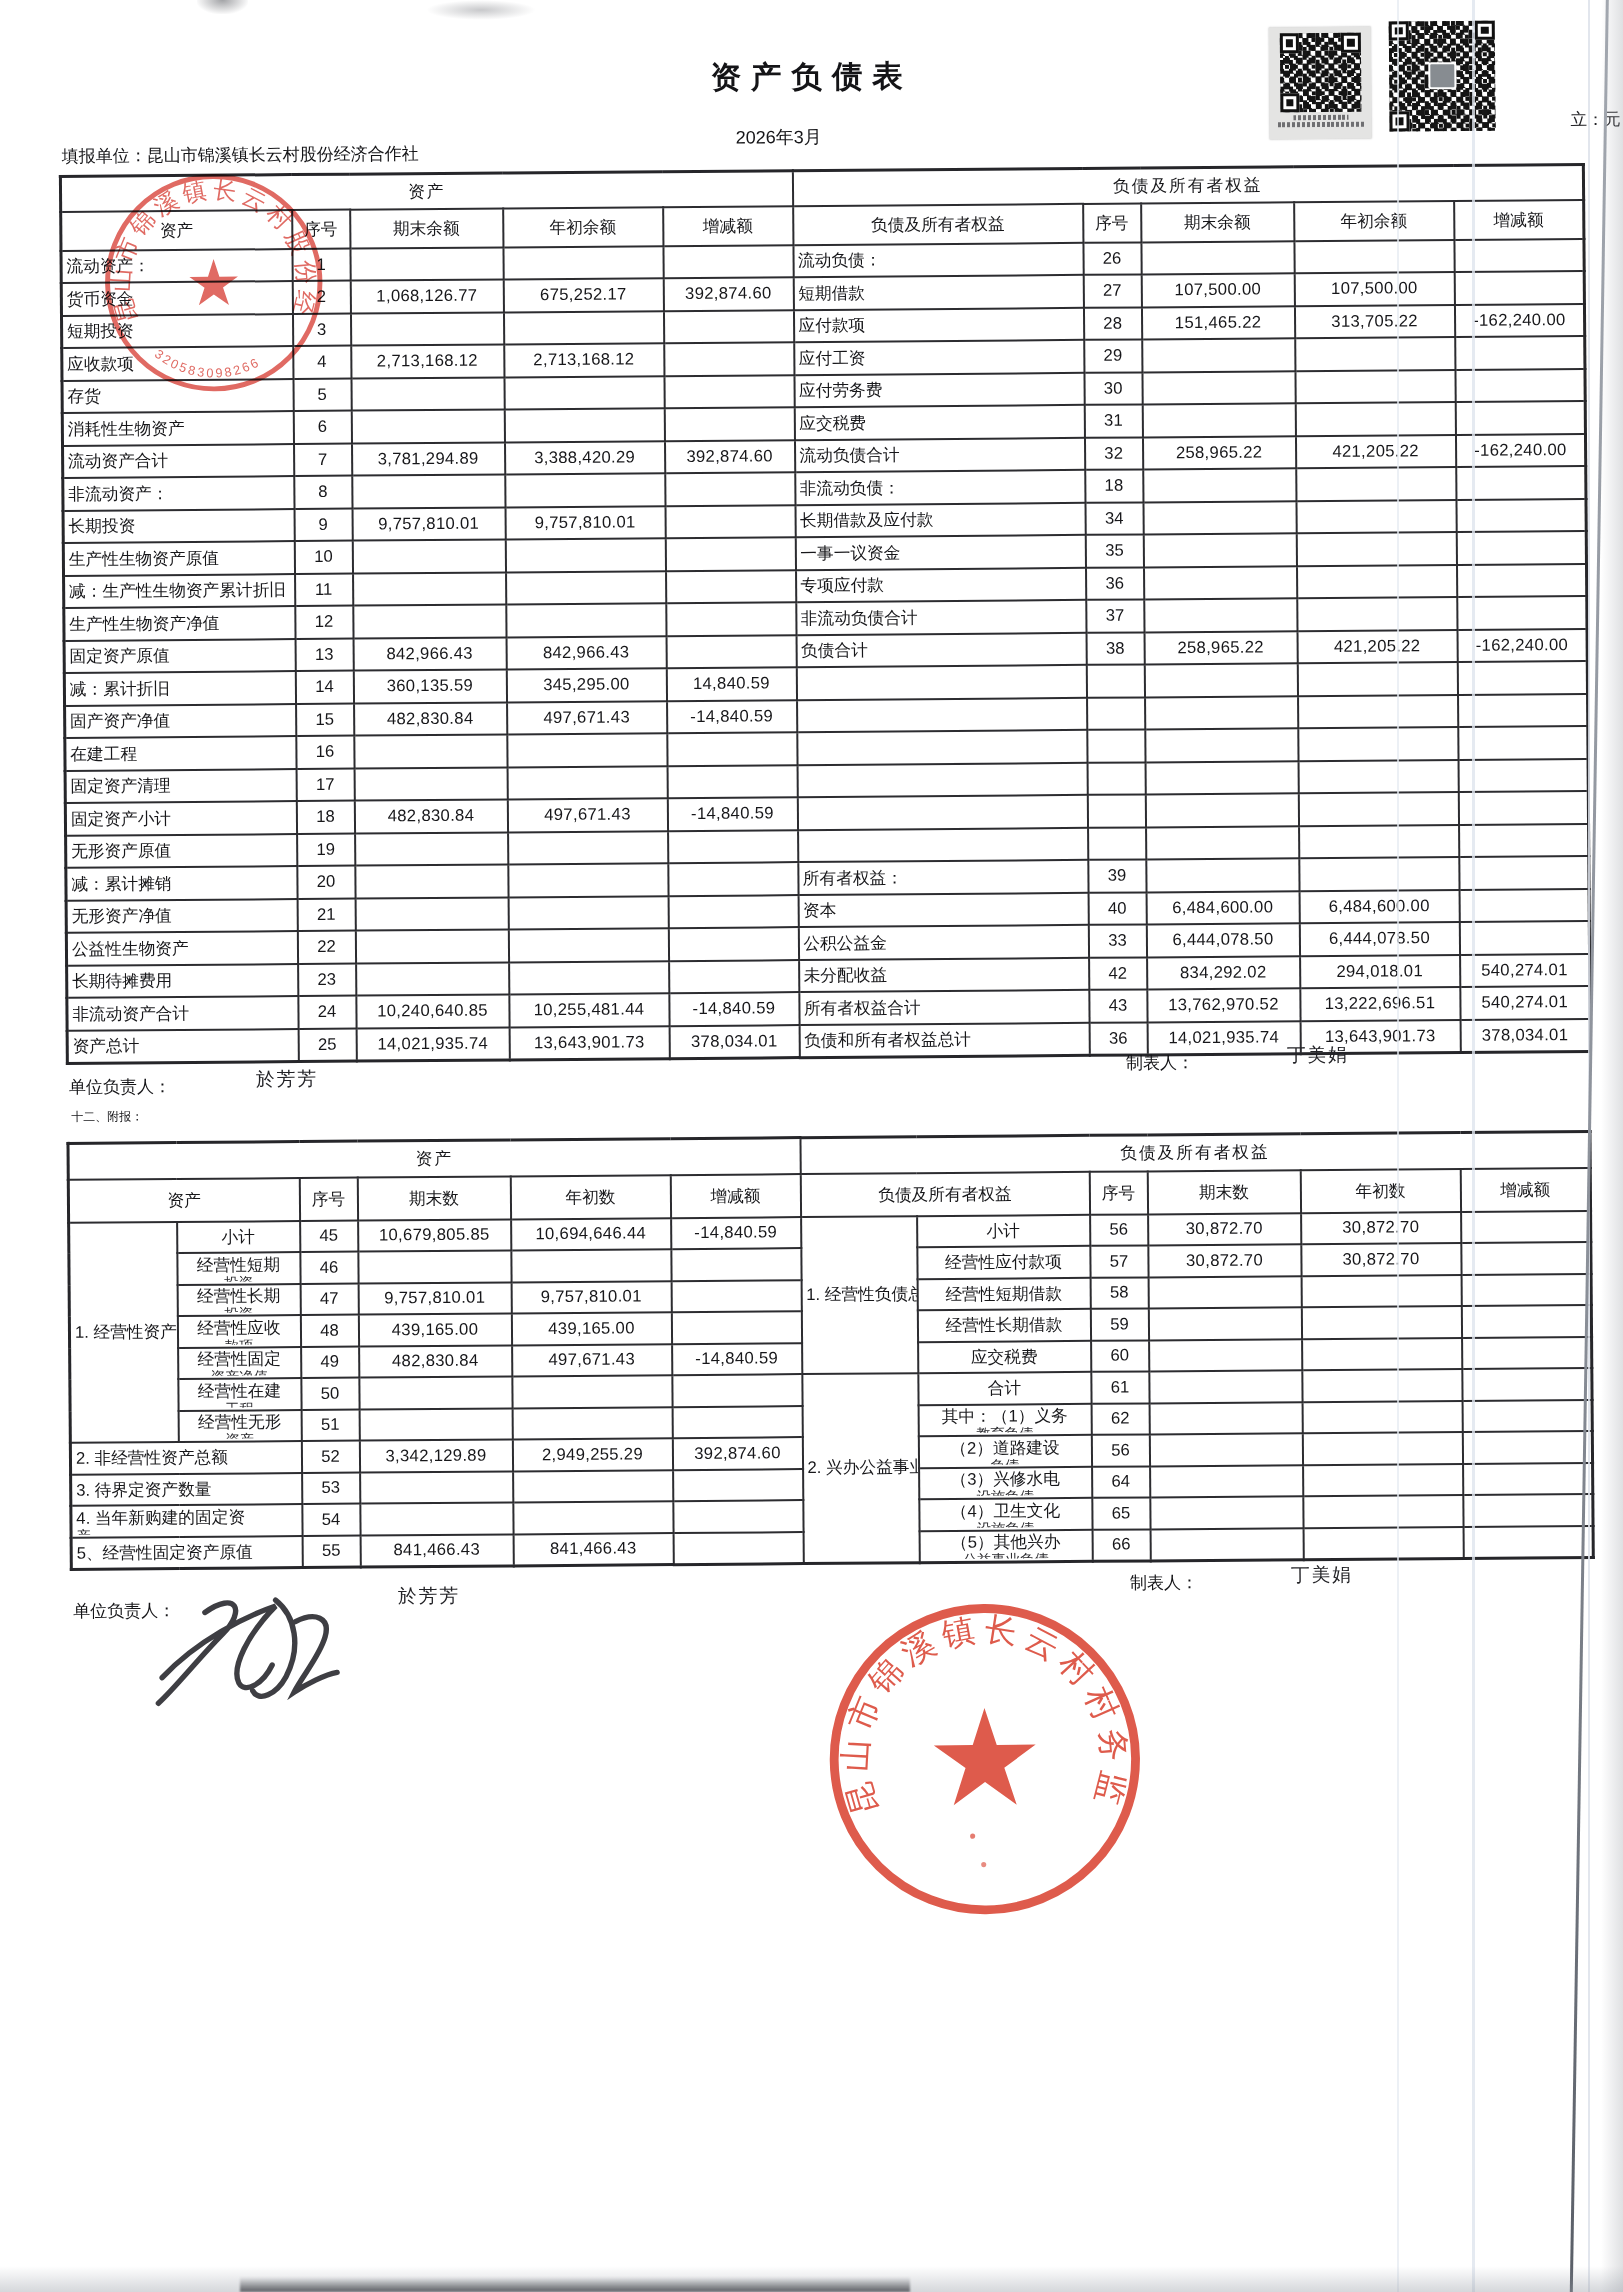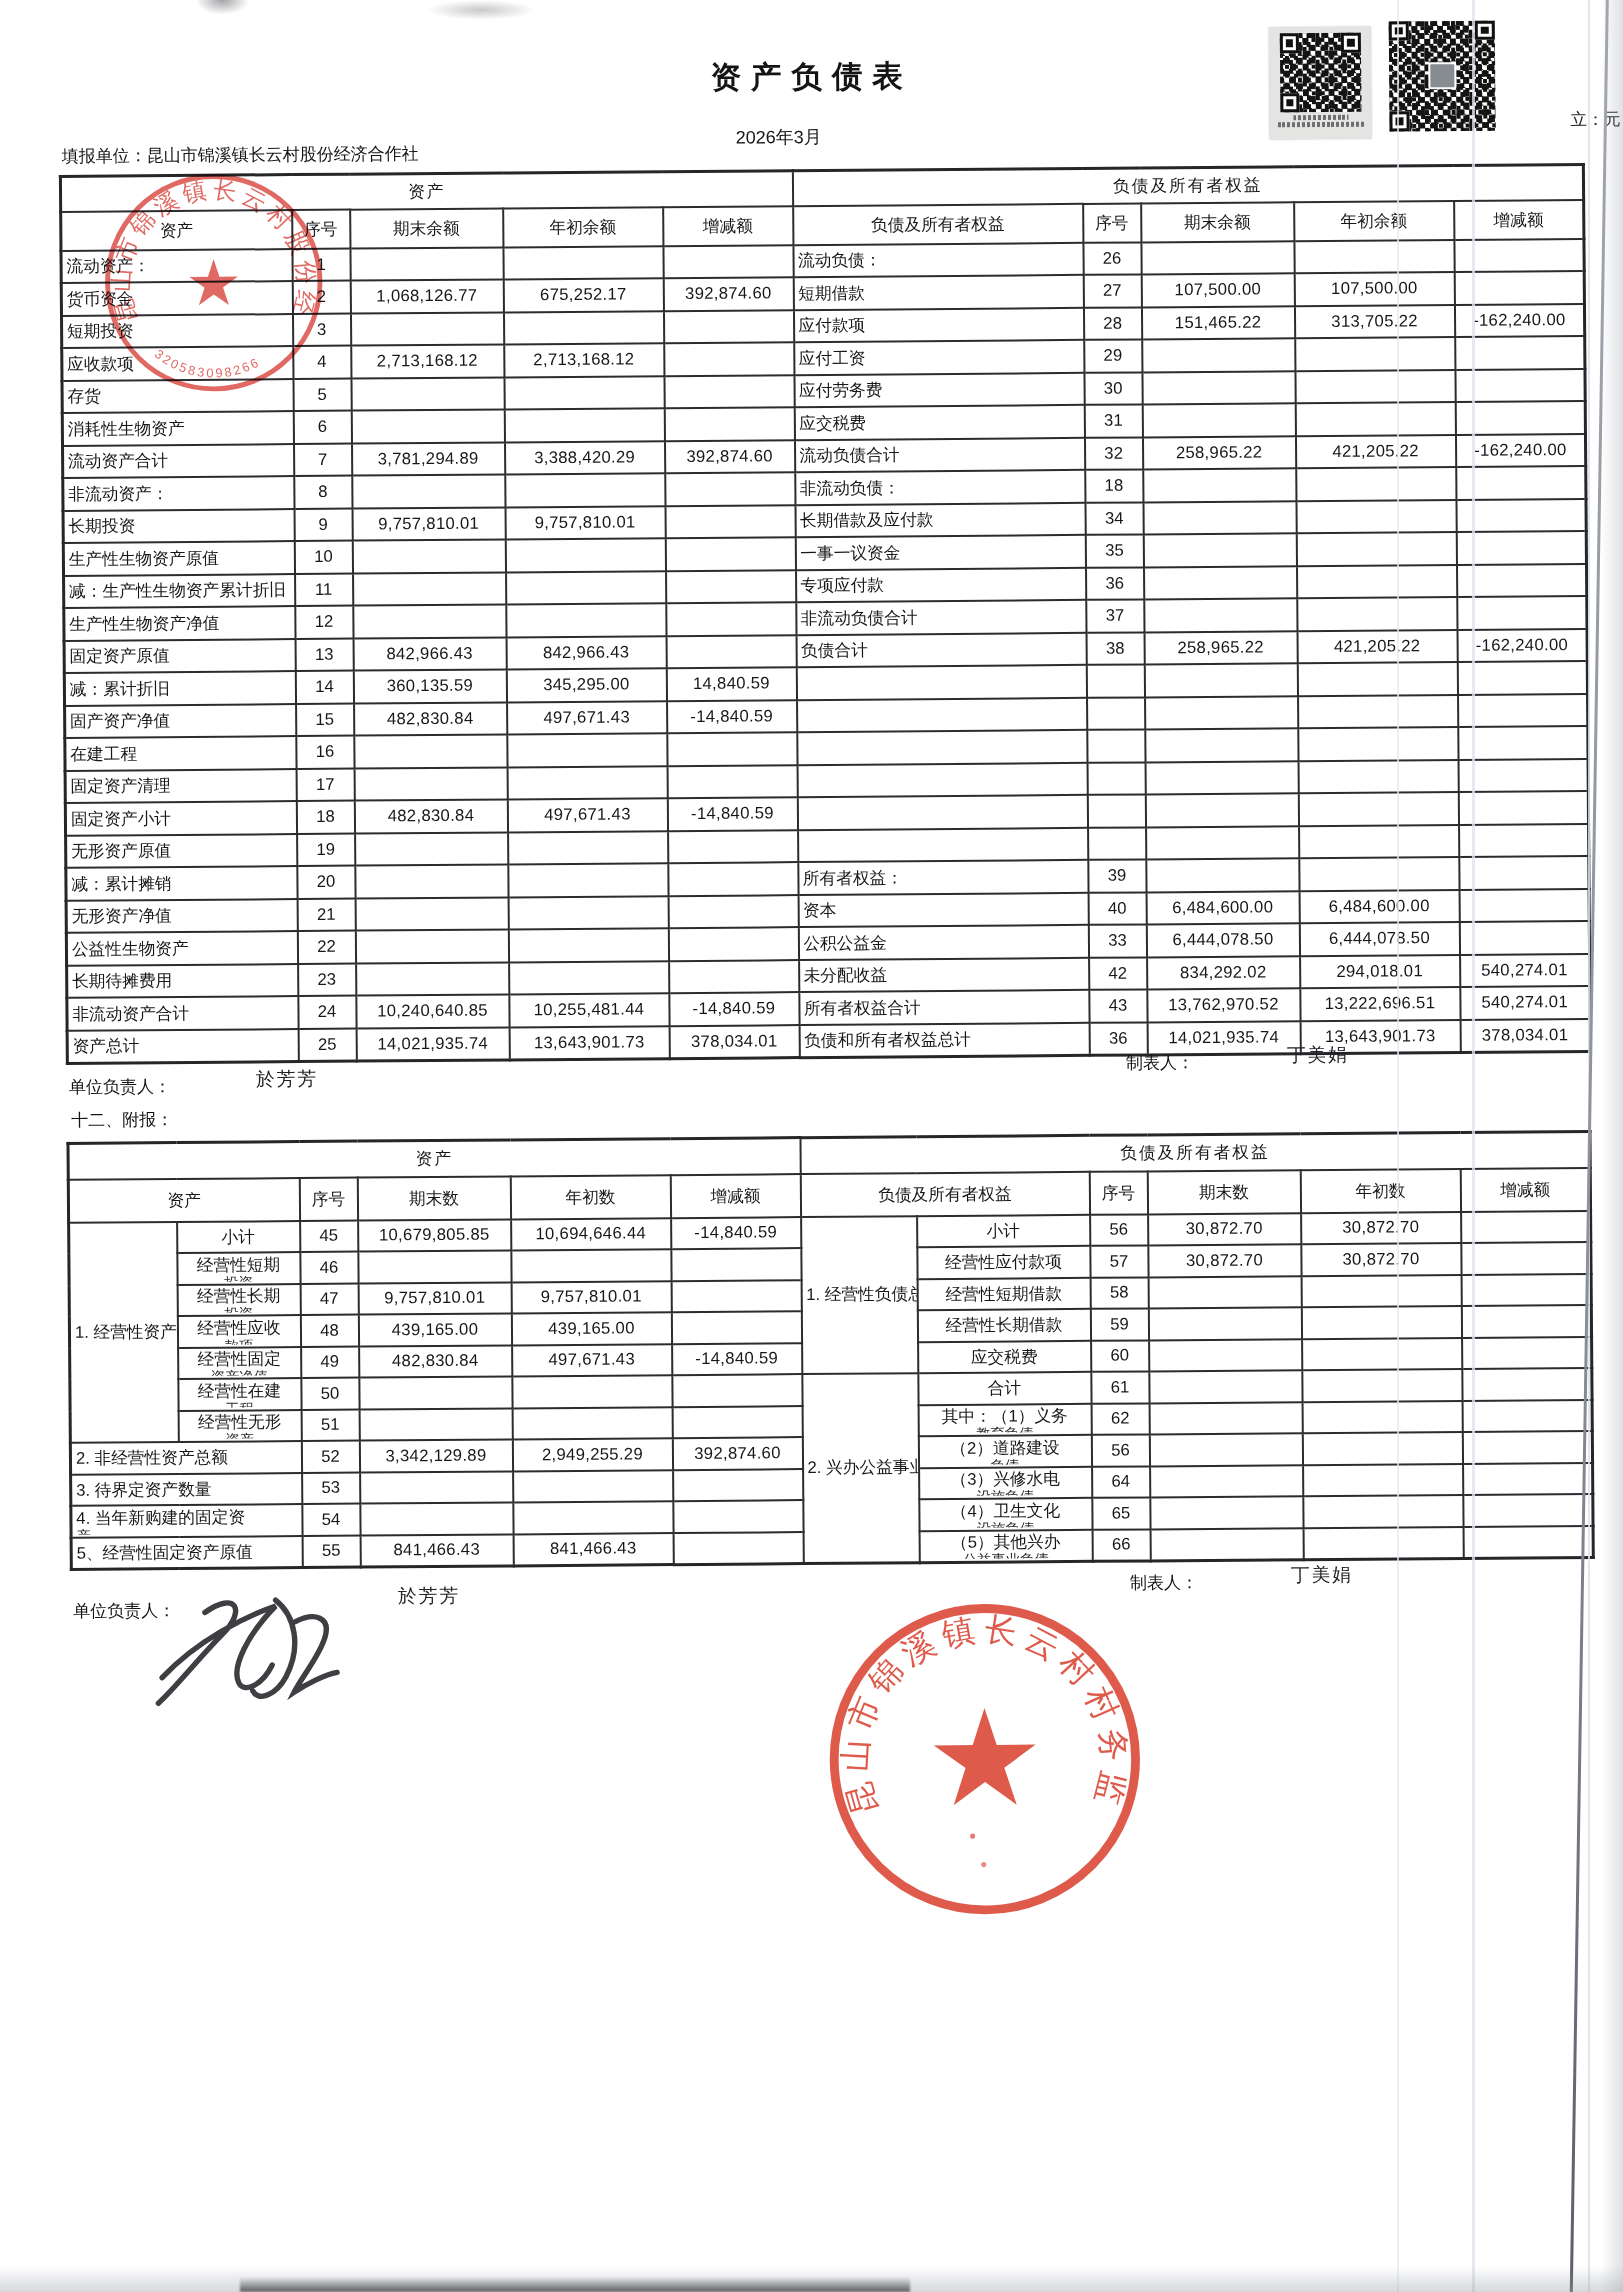--- a/index.html
+++ b/index.html
@@ -51,21 +51,21 @@
   td.grp{text-align:center;white-space:normal;line-height:1.3;font-size:16.7px;padding:0 5.9px;}
   td.t2lab{text-align:center;}
   td.t2left{text-align:center;padding-left:5.9px;}
   .pad14{padding-left:15.8px;}
   .l1{display:block;height:19.7px;line-height:19.7px;}
   .l2{display:block;height:5.9px;line-height:14.8px;font-size:14.3px;overflow:hidden;color:#2a2a2e;}
 
   
   .sig-label{position:absolute;font-size:17px;color:#141417;}
   .sig-name{position:absolute;font-size:18.7px;color:#232327;letter-spacing:2px;}
-  .appendix{position:absolute;left:63px;top:1103px;font-size:17px;color:#141417;}
+  .appendix{position:absolute;left:63px;top:1103px;font-size:12px;color:#141417;}
   .scribble{position:absolute;left:116px;top:1578px;}
 
   
   .stamp{position:absolute;mix-blend-mode:multiply;opacity:.86;pointer-events:none;}
   .stamp-top{left:94px;top:160px;width:236px;height:236px;opacity:.8;}
   .stamp-bottom{left:809px;top:1598px;width:325px;height:325px;}
 
   
   .vline{position:absolute;top:0;height:2292px;pointer-events:none;}
   .vl1{left:1397px;width:2px;background:#e6ebf2;opacity:.75;}

